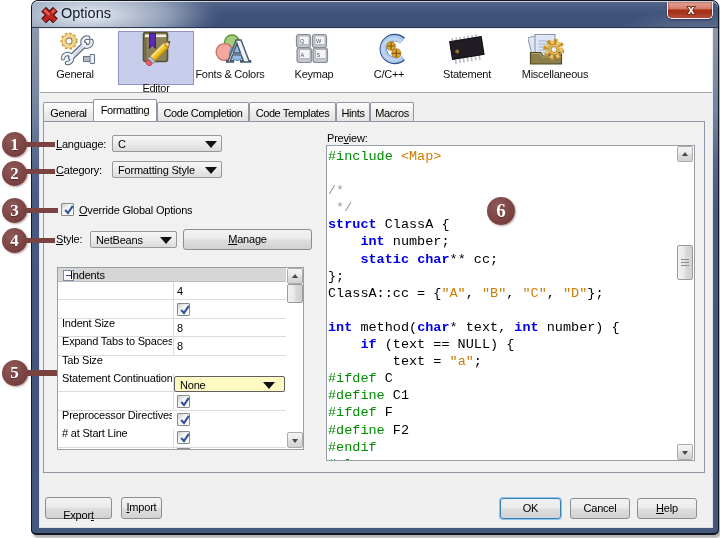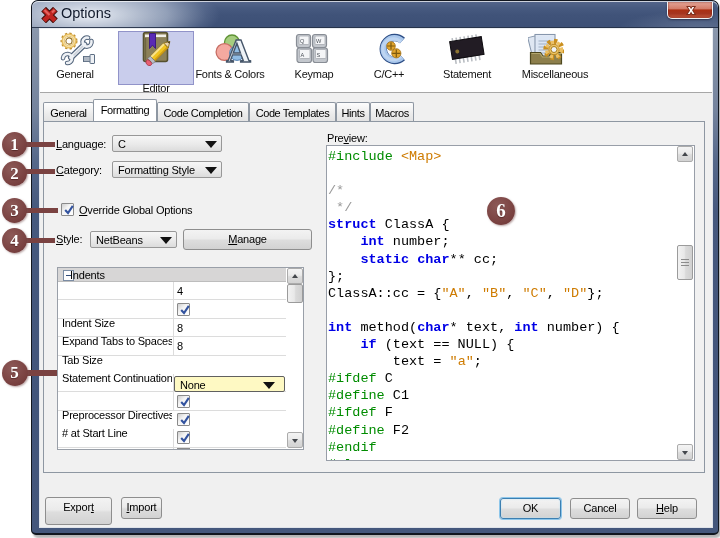--- a/index.html
+++ b/index.html
@@ -369,21 +369,21 @@
 
 <div class="sbtn" style="left:677px;top:146px;">
     <span class="tri-up"></span>
   </div>
 <div class="sthumb" style="left:677px;top:245px;height:35px;"></div>
 <div class="abs" style="left:681px;top:259px;width:8px;height:1px;background:#8b8b8b;box-shadow:0 3px 0 #8b8b8b,0 6px 0 #8b8b8b;"></div>
 <div class="sbtn" style="left:677px;top:444px;">
     <span class="tri-dn"></span>
   </div>
 
-<div class="btn" style="left:45px;top:497px;width:67px;height:28px;padding-top:3px;">Expor<u>t</u></div>
+<div class="btn" style="left:45px;top:497px;width:67px;height:22px;padding-top:11px;">Expor<u>t</u></div>
 <div class="btn" style="left:121px;top:497px;width:41px;height:22px;padding-top:3px;"><u>I</u>mport</div>
 <div class="btn def" style="left:500px;top:498px;width:61px;height:21px;padding-top:3px;">OK</div>
 <div class="btn" style="left:570px;top:498px;width:60px;height:21px;padding-top:3px;">Cancel</div>
 <div class="btn" style="left:637px;top:498px;width:60px;height:21px;padding-top:3px;"><u>H</u>elp</div>
 
 <div class="cline" style="left:14px;top:142px;width:41px;"></div>
 <div class="cline" style="left:14px;top:169px;width:41px;"></div>
 <div class="cline" style="left:14px;top:208px;width:44px;"></div>
 <div class="cline" style="left:14px;top:238px;width:41px;"></div>
 <div class="cline" style="left:14px;top:370px;width:43px;height:6px;"></div>

